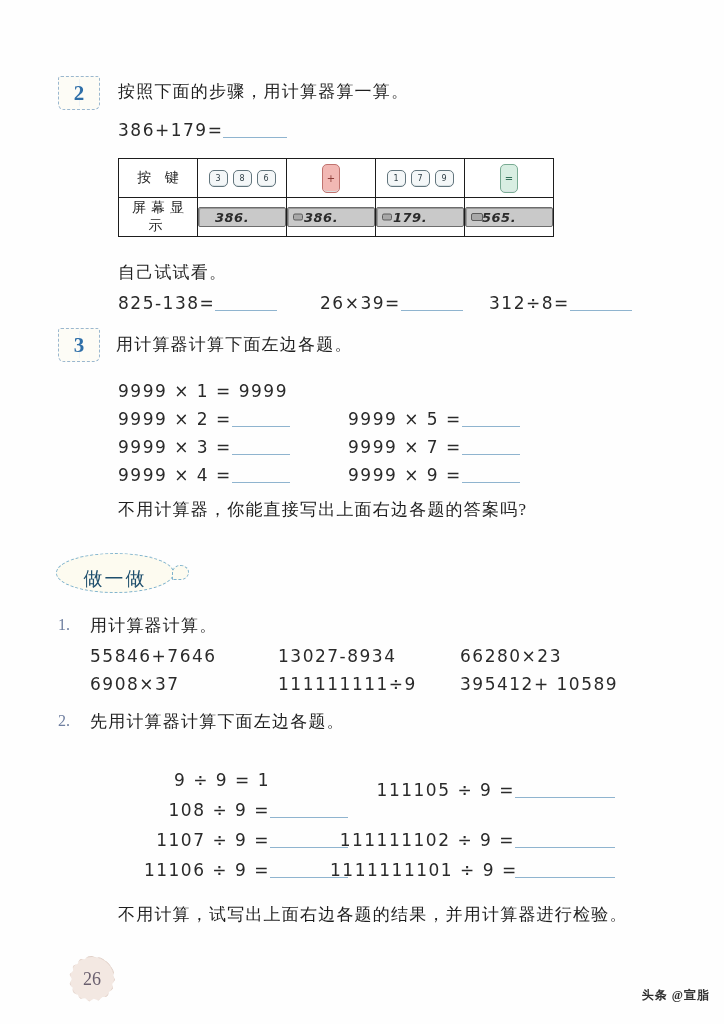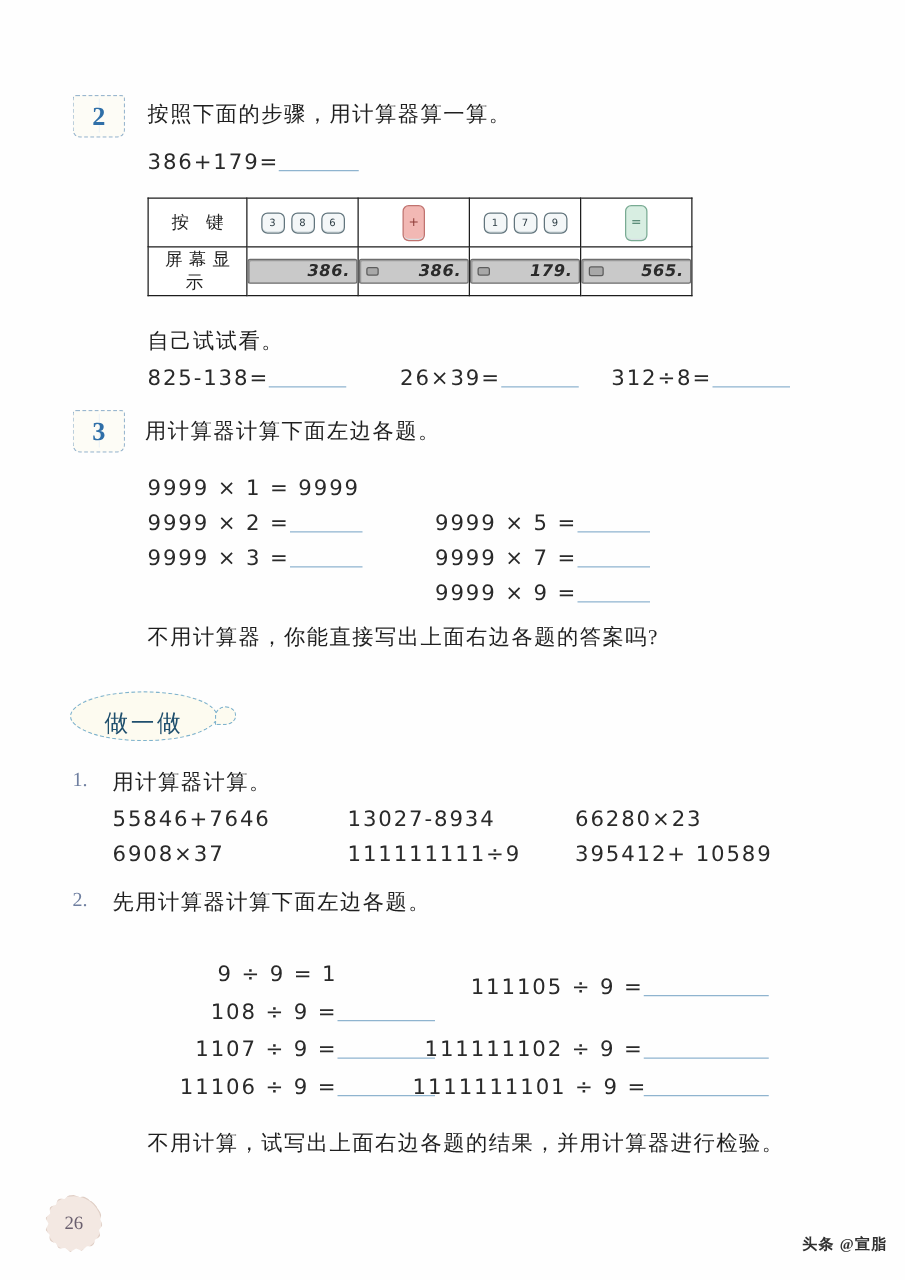--- a/index.html
+++ b/index.html
@@ -136,22 +136,21 @@
 
   .lcd {
     margin: 6px auto;
     width: 88px;
     height: 20px;
     border: 1.5px solid #6d6d6d;
     background: #c9c9c9;
     border-radius: 2px;
     display: flex;
     align-items: center;
-    justify-content: flex-end;
-    padding: 0 5px;
+    padding: 0 16px;
     box-sizing: border-box;
     position: relative;
     box-shadow: inset 1px 1px 0 #9a9a9a;
   }
   .lcd .val {
     font-family: "DejaVu Sans", sans-serif;
     font-style: italic;
     font-weight: bold;
     font-size: 13px;
     color: #2b2b2b;
@@ -204,29 +203,29 @@
   .li-num {
     position: absolute;
     font-family: "Liberation Serif", serif;
     font-size: 16px;
     color: #6f7fa0;
   }
 
   
   .pagenum {
     position: absolute;
-    left: 36px;
+    left: 69px;
     top: 956px;
     width: 46px;
     height: 46px;
     display: flex;
     align-items: center;
     justify-content: center;
     font-family: "Liberation Serif", serif;
-    font-size: 15px;
+    font-size: 18px;
     color: #6a5f6e;
   }
   .pagenum .disc {
     position: absolute;
     inset: 0;
     background: #f3e8e2;
     border: 1px solid #e0cfc6;
     border-radius: 50%;
     clip-path: polygon(
       50% 0%, 61% 4%, 71% 1%, 78% 10%, 89% 12%, 91% 23%, 99% 31%,
@@ -342,20 +341,23 @@
   <div class="abs num" style="left:118px; top:381px;">
     <span>9999 × 1 =</span>
     <span>9999</span>
   </div>
   <div class="abs num" style="left:118px; top:409px;">
     <span>9999 × 2 =</span><span class="blank" style="width:58px;"></span>
   </div>
   <div class="abs num" style="left:118px; top:437px;">
     <span>9999 × 3 =</span><span class="blank" style="width:58px;"></span>
   </div>
+  <div class="abs num" style="left:118px; top:465px;">
+    <span>9999 × 4 =</span><span class="blank" style="width:58px;"></span>
+  </div>
 
   <div class="abs num" style="left:348px; top:409px;">
     <span>9999 × 5 =</span><span class="blank" style="width:58px;"></span>
   </div>
   <div class="abs num" style="left:348px; top:437px;">
     <span>9999 × 7 =</span><span class="blank" style="width:58px;"></span>
   </div>
   <div class="abs num" style="left:348px; top:465px;">
     <span>9999 × 9 =</span><span class="blank" style="width:58px;"></span>
   </div>

